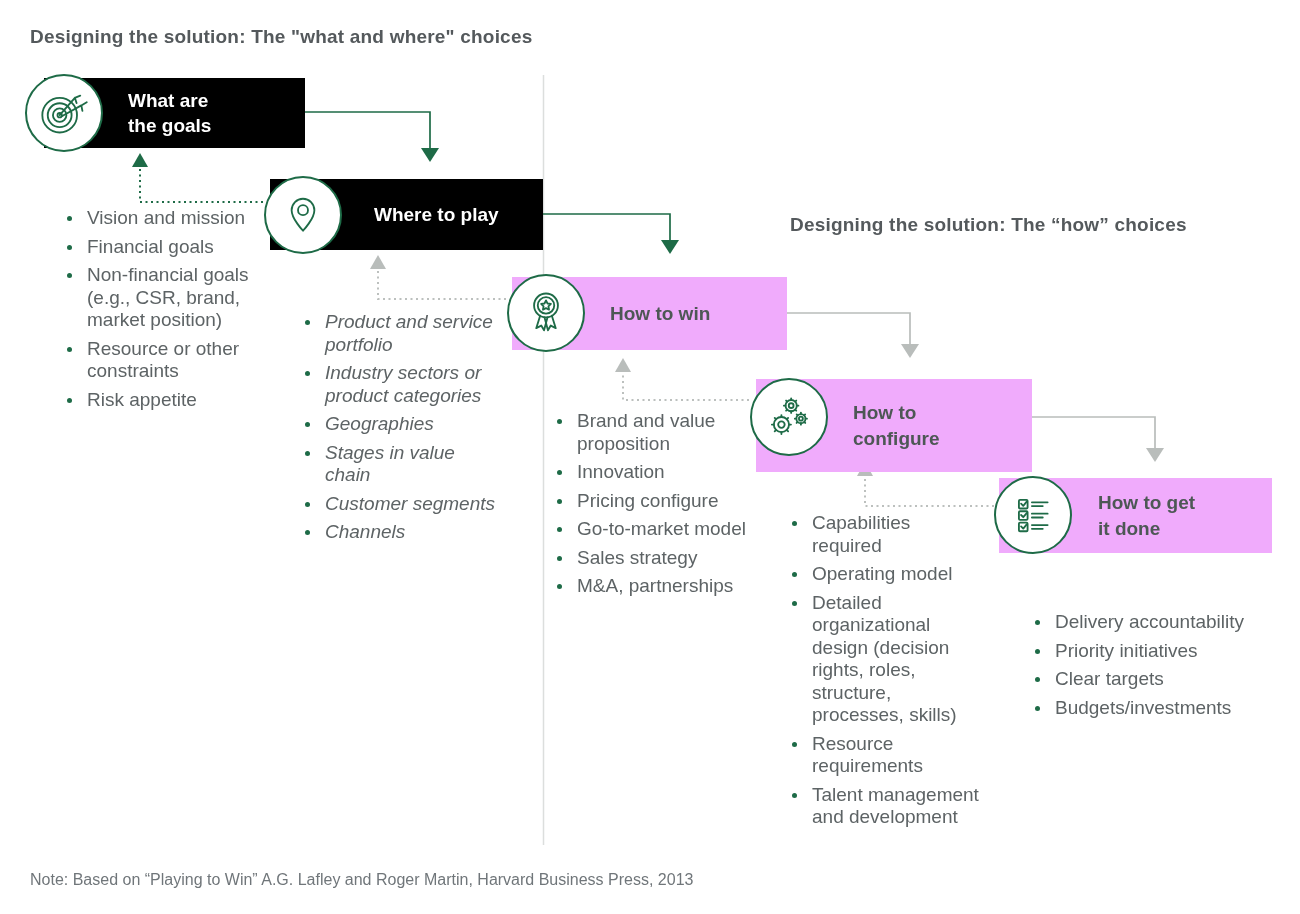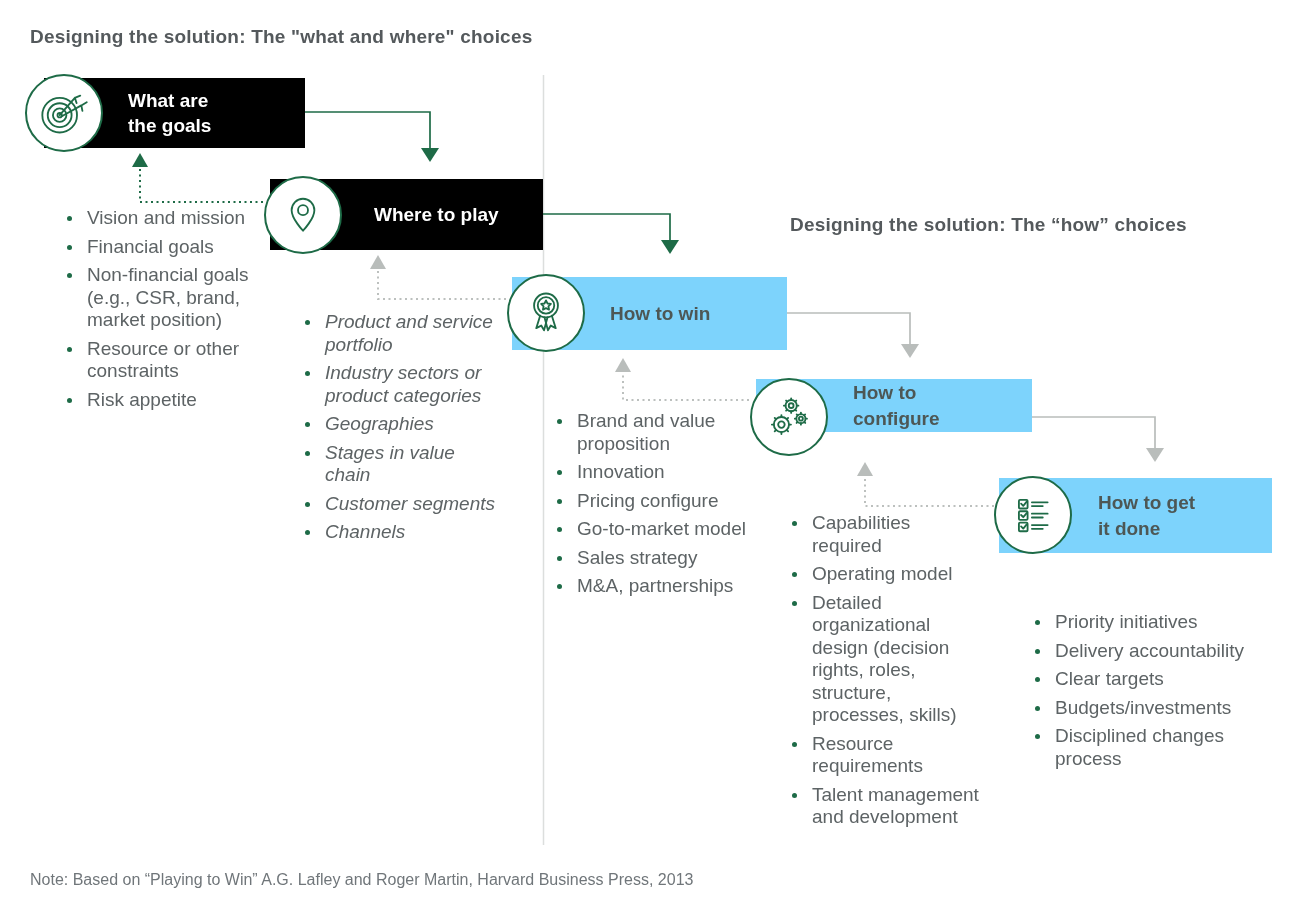--- a/index.html
+++ b/index.html
@@ -33,21 +33,21 @@
     align-items: center;
     z-index: 2;
   }
   .stepbox .box-label {
     font-size: 19px;
     font-weight: 700;
     line-height: 1.32;
   }
   .stepbox.green { background: #000000; }
   .stepbox.green .box-label { color: #ffffff; }
-  .stepbox.gray { background: #7dd3fc; }
+  .stepbox.gray { background: #f0abfc; }
   .stepbox.gray .box-label { color: #4d5755; }
 
   .icon-circle {
     position: absolute;
     width: 78px; height: 78px;
     background: #ffffff;
     border: 2px solid #1e6b47;
     border-radius: 50%;
     z-index: 3;
     display: flex; align-items: center; justify-content: center;
@@ -193,21 +193,21 @@
   </div>
   <ul class="bullets" style="left:577px; top:410px; width:172px;">
     <li>Brand and value proposition</li>
     <li>Innovation</li>
     <li>Pricing configure</li>
     <li>Go-to-market model</li>
     <li>Sales strategy</li>
     <li>M&amp;A, partnerships</li>
   </ul>
 
-  <div class="stepbox gray" style="left:756px; top:379px; width:276px; height:53px; padding-left:97px;">
+  <div class="stepbox gray" style="left:756px; top:379px; width:276px; height:93px; padding-left:97px;">
     <div class="box-label">
       <span style="display:block">How to</span>
       <span style="display:block">configure</span>
     </div>
   </div>
   <div class="icon-circle" style="left:750px; top:378px;">
     <svg viewBox="0 0 48 48">
       <circle cx="17" cy="31" r="7"></circle>
       <circle cx="17" cy="31" r="3"></circle>
       <g stroke-width="2.6">
@@ -248,22 +248,21 @@
         <rect x="11" y="20.5" width="8" height="8" rx="1"></rect>
         <path d="M13,24 l2,2 l3.2,-3.8"></path>
         <path d="M23,22.8 H37.5 M23,26.3 H33"></path>
         <rect x="11" y="31" width="8" height="8" rx="1"></rect>
         <path d="M13,34.5 l2,2 l3.2,-3.8"></path>
         <path d="M23,33.3 H37.5 M23,36.8 H33"></path>
       </g>
     </svg>
   </div>
   <ul class="bullets" style="left:1055px; top:611px; width:226px;">
+    <li>Delivery accountability</li>
     <li>Priority initiatives</li>
-    <li>Delivery accountability</li>
     <li>Clear targets</li>
     <li>Budgets/investments</li>
-    <li>Disciplined changes process</li>
   </ul>
 
   <p class="note">Note: Based on “Playing to Win” A.G. Lafley and Roger Martin, Harvard Business Press, 2013</p>
 
 </div>
 
 </body></html>

